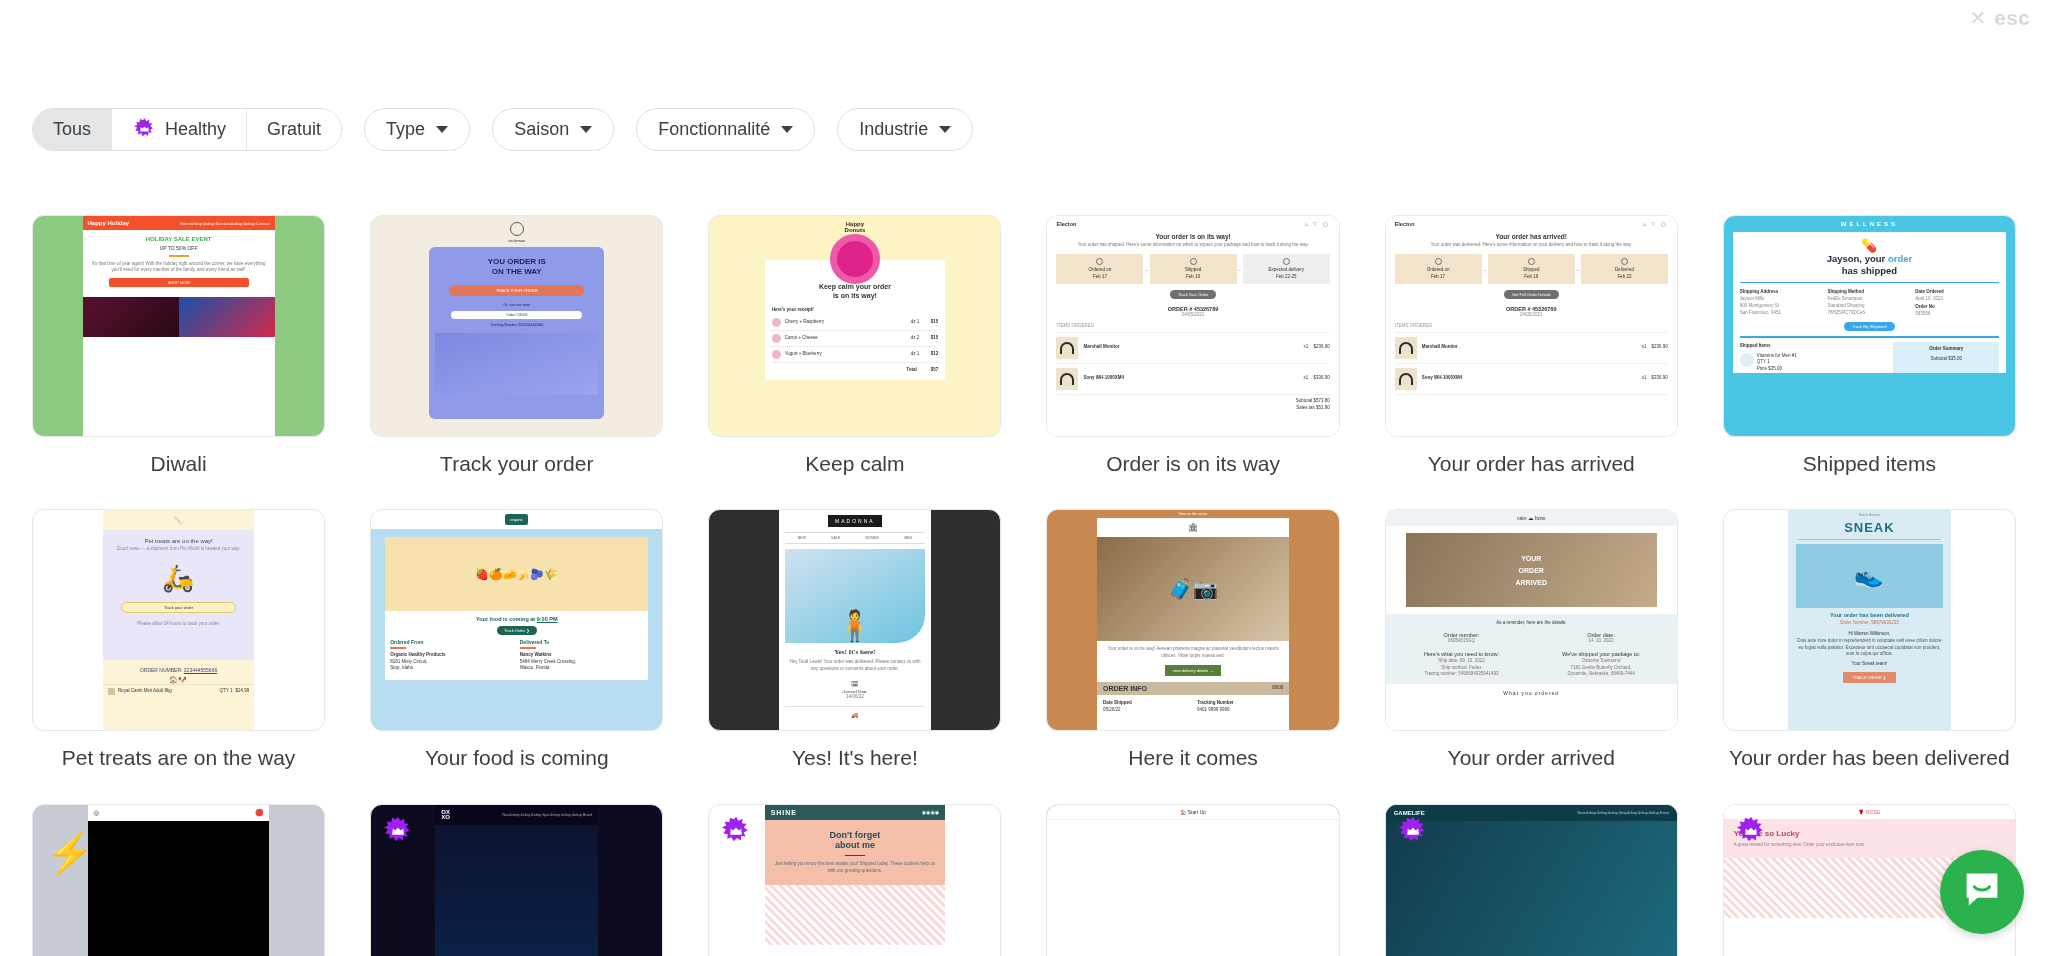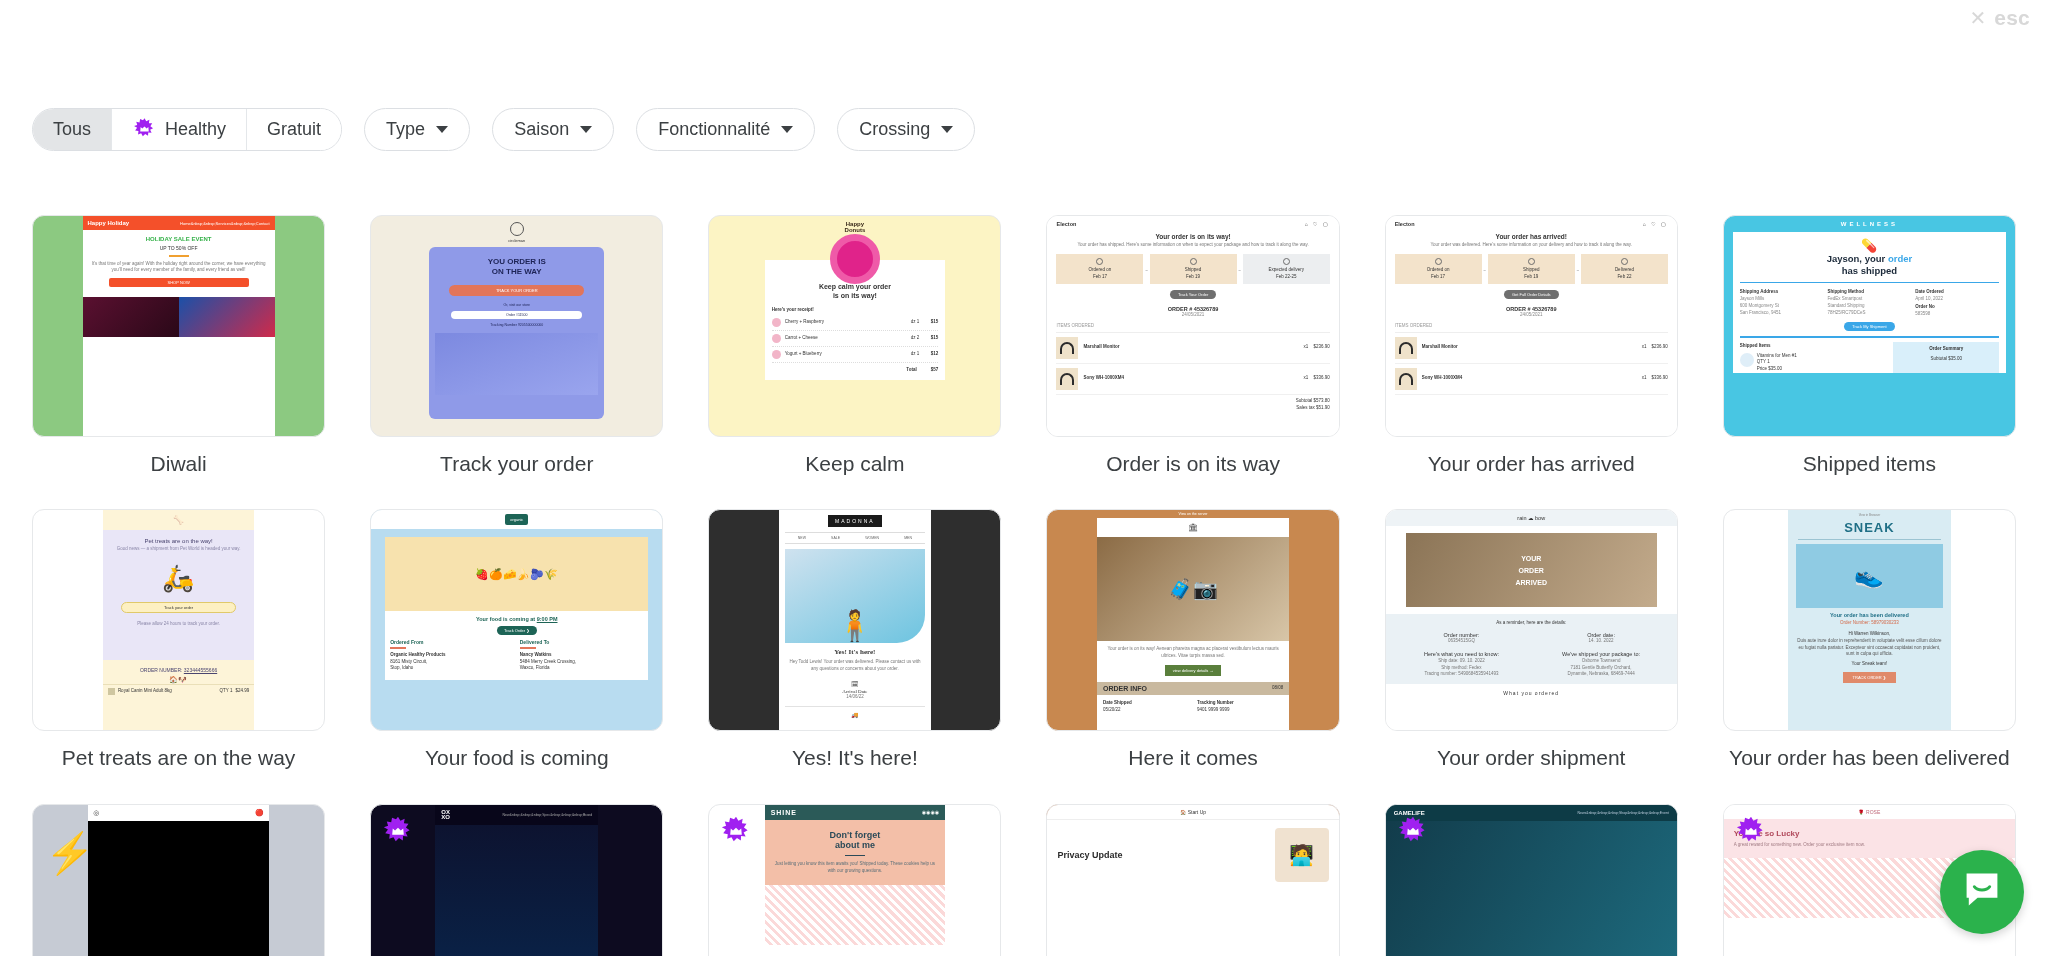--- a/index.html
+++ b/index.html
@@ -149,21 +149,21 @@
     </div>
     <div class="dropdown">
       <span>Saison</span>
       <span class="caret"></span>
     </div>
     <div class="dropdown">
       <span>Fonctionnalité</span>
       <span class="caret"></span>
     </div>
     <div class="dropdown">
-      <span>Crossing</span>
+      <span>Industrie</span>
       <span class="caret"></span>
     </div>
   </div>
 
   <div class="grid" id="template-grid">
       <div class="card">
         <div class="thumb" style="background: rgb(140, 201, 129);">
           <div class="mail" style="width:66%">
             <div style="background:#f4502a;color:#fff;padding:4px 5px;display:flex;justify-content:space-between;align-items:center">
               <b style="font-size:6px">Happy Holiday</b>
@@ -478,21 +478,21 @@
                   <div style="font-size:5.5px;line-height:1.3">We've shipped your package to:</div>
                   <div class="tiny" style="color:#777;white-space:pre-line">Osborne Townsend
 7181 Gentle Butterfly Orchard,
 Dynamite, Nebraska, 68469-7444</div>
                 </div>
               </div>
             </div>
             <div style="text-align:center;padding:6px 0;font-size:5px;letter-spacing:1px">What you ordered</div>
           </div>
         </div>
-        <div class="card-label">Your order shipment</div>
+        <div class="card-label">Your order arrived</div>
       </div>
       <div class="card">
         <div class="thumb" style="background: rgb(255, 255, 255);">
           <div class="mail" style="width:56%;background:#d9ecf3">
             <div style="text-align:center;font-size:3px;color:#888;padding:3px 0">View in Browser</div>
             <b style="display:block;text-align:center;font-size:13px;color:#1f6f86;letter-spacing:1px">SNEAK</b>
             <div style="height:1px;background:#9cc4d2;margin:4px 10px"></div>
             <div style="background:#8fcbe3;margin:4px 8px;height:64px;display:flex;align-items:center;justify-content:center;font-size:24px">👟</div>
             <b style="display:block;text-align:center;font-size:5.5px;color:#1f6f86;margin-top:4px">Your order has been delivered</b>
             <div class="tiny" style="text-align:center;color:#d46a4a;margin-top:2px">Order Number: 58979030233</div>
@@ -544,24 +544,20 @@
           <span class="badge-premium"><svg viewBox="0 0 24 24" width="34" height="34">
               <path d="M12 1.2 13.7 4l3-1.3-.5 3.2 3.2.2-1.8 2.7 2.6 1.9-2.8 1.6 1.4 2.9-3.2-.4-.2 3.2-2.7-1.7-2.3 2.2-1.6-2.8-3 1 .4-3.2-3.2-.6 1.9-2.6L2 8.7l3-1.1-.9-3.1 3.1.7.6-3.2L10.6 3z" fill="#a020f0"></path>
               <path d="M8.3 9.6l1.6 1.4 2.1-2 2 2 1.7-1.4.4 4.4H7.9z" fill="#fff"></path>
             </svg></span>
         </div>
       </div>
       <div class="card">
         <div class="thumb" style="background: rgb(181, 118, 79);">
           <div class="mail mail-wide" style="background:#fff">
             <div style="text-align:center;font-size:5px;padding:4px 0;border-bottom:1px solid #eee">🏠 Start Up</div>
-            <div style="display:flex;align-items:center;padding:8px 10px;gap:8px">
-              <b style="flex:1;font-size:9px;color:#2b2b2b">Privacy Update</b>
-              <div style="width:54px;height:54px;background:#f0e2d0;border-radius:4px;display:flex;align-items:center;justify-content:center;font-size:20px">🧑‍💻</div>
-            </div>
           </div>
         </div>
       </div>
       <div class="card">
         <div class="thumb" style="background: rgb(13, 59, 70);">
           <div class="mail mail-wide" style="background:#0d3b46">
             <div style="display:flex;justify-content:space-between;align-items:center;padding:5px 8px">
               <b style="color:#fff;font-size:6px">GAMELIFE</b>
               <span style="color:#bcd;font-size:3.5px">News&amp;nbsp;&amp;nbsp;&amp;nbsp;Shop&amp;nbsp;&amp;nbsp;&amp;nbsp;Event</span>
             </div>

